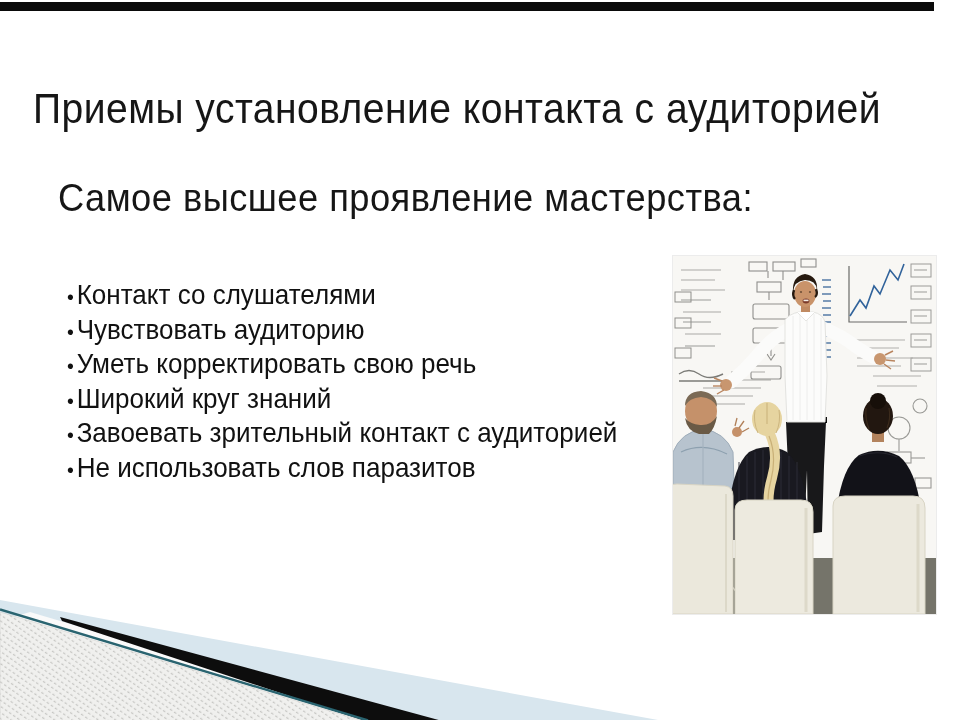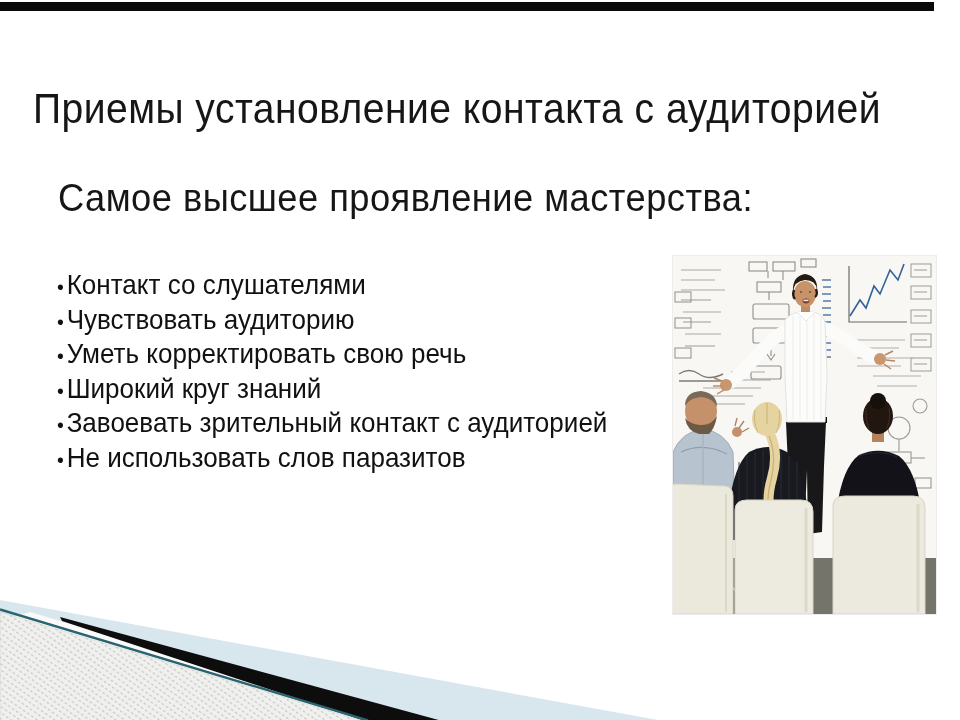--- a/index.html
+++ b/index.html
@@ -12,21 +12,21 @@
     position:absolute;left:33px;top:88px;font-size:42px;line-height:1;
     letter-spacing:.5px;white-space:nowrap;color:#161616;
     transform:scaleX(.93);transform-origin:left top;
   }
   .subtitle{
     position:absolute;left:58px;top:178px;font-size:39px;line-height:1;
     letter-spacing:.5px;white-space:nowrap;color:#161616;
     transform:scaleX(.93);transform-origin:left top;
   }
   ul.bullets{
-    position:absolute;left:55px;top:267px;margin:2px;padding:0;list-style:none;
+    position:absolute;left:55px;top:267px;margin:12px;padding:0;list-style:none;
   }
   ul.bullets li{
     font-size:28px;line-height:32.6px;white-space:nowrap;color:#111;
     transform:scaleX(.93);transform-origin:left center;
   }
   ul.bullets .mark{font-size:21px;margin-right:3px;}
   .photo{
     position:absolute;left:673px;top:256px;width:263px;height:358px;
     box-shadow:0 0 0 1px #ececec;background:#f7f6f3;
   }

